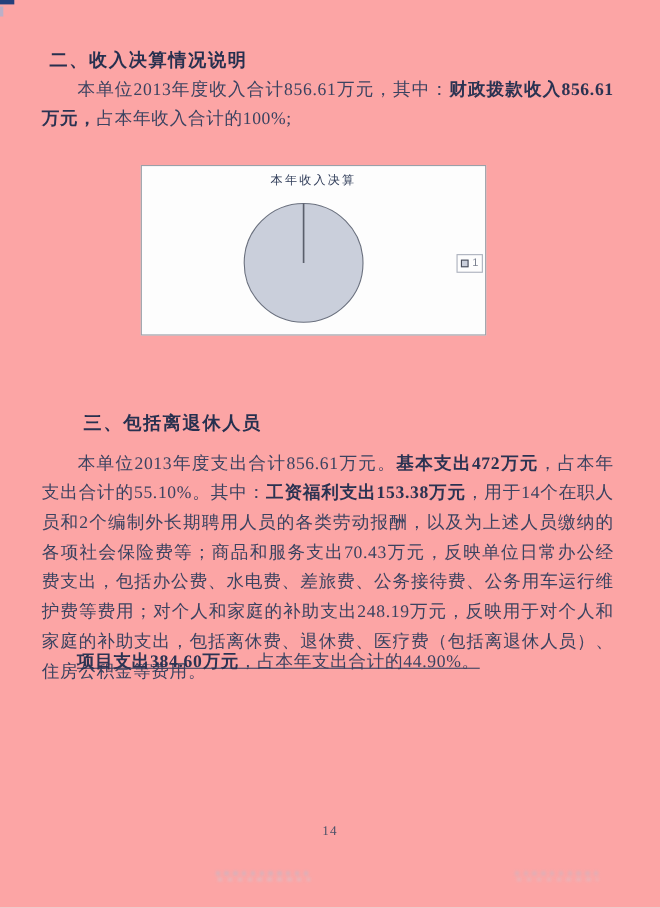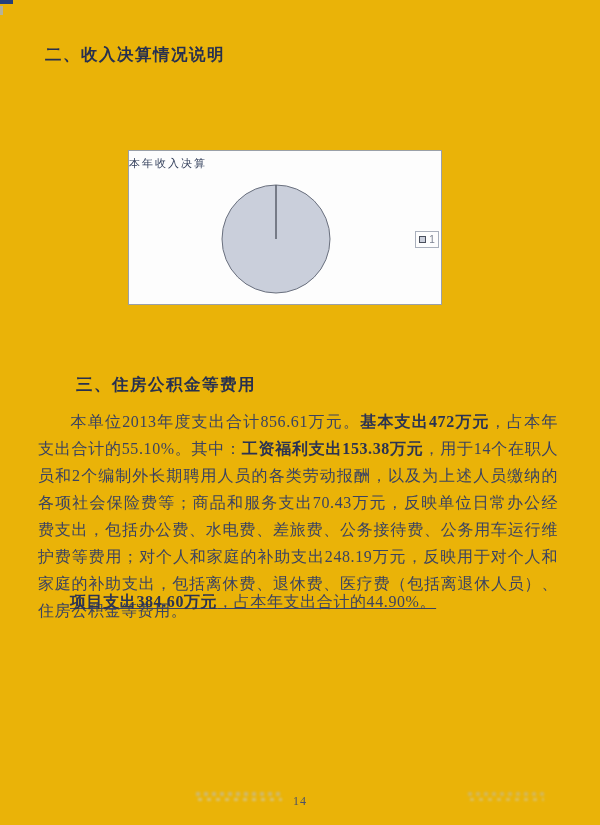--- a/index.html
+++ b/index.html
@@ -1,18 +1,18 @@
 <!DOCTYPE html>
 <html><head>
 <meta charset="utf-8">
 <style>
   html,body{margin:0;padding:0;background:#e8e8e8;}
   .page{
     position:relative; width:600px; height:825px; margin:0 auto;
-    background:#eab308; overflow:hidden;
+    background:#fca5a5; overflow:hidden;
     font-family:"Liberation Serif", serif;
     color:#3b4361;
   }
   
   .corner-bar{position:absolute;left:0;top:0;width:13px;height:4px;background:#25407b;}
   .corner-smudge{position:absolute;left:0;top:6px;width:3px;height:9px;background:#9fb3d6;opacity:.7;}
   .bleed{
     position:absolute;height:13px;filter:blur(1.3px);opacity:.5;
     background:
       repeating-linear-gradient(90deg,#b4bfd0 0 4px,transparent 4px 8px),
@@ -42,21 +42,21 @@
   .para-income{top:68px;}
   .para-expense1{top:408px;}
   .para-expense2{top:588px;text-decoration:underline;}
 
   
   .chart-frame{
     position:absolute;left:128px;top:150px;width:314px;height:155px;
     border:1px solid #9aa0a8;background:#fdfdfd;box-sizing:border-box;
   }
   .chart-title{
-    position:absolute;left:0;right:0;top:5px;
+    position:absolute;left:0;right:0;top:5px;text-align:center;
     font-size:11px;color:#34405c;letter-spacing:2px;
     font-family:"Liberation Serif", serif;
   }
   .pie-svg{position:absolute;left:0;top:0;}
   .pie-svg circle{stroke:#6a707e;stroke-width:1;}
   .pie-svg line{stroke:#5a5f6b;stroke-width:1.5;}
   .legend-box{
     position:absolute;right:2px;top:80px;width:24px;height:17px;
     border:1px solid #aab0bc;background:#fdfdfd;
     display:flex;align-items:center;justify-content:center;gap:3px;
@@ -64,49 +64,50 @@
   }
   .legend-marker{
     width:7px;height:7px;background:#cacfdb;border:1px solid #4a4f5c;
     box-sizing:border-box;
   }
   .legend-label{font-size:10px;color:#7a8090;line-height:1;
     font-family:"Liberation Sans", sans-serif;}
 
   .page-number{
     position:absolute;left:0;right:0;top:748px;text-align:center;
-    font-size:12px;color:#4a5168;letter-spacing:1px;margin-top:46px;
+    font-size:12px;color:#4a5168;letter-spacing:1px;
   }
 </style>
 </head>
 <body>
 
 <div class="page">
 
   <div class="corner-bar"></div>
   <div class="corner-smudge"></div>
 
   <div class="sec-heading heading-income">二、收入决算情况说明</div>
 
+  <div class="para para-income"><span class="indent"></span><span>本单位2013年度收入合计856.61万元，其中：</span><b>财政拨款收入856.61万元，</b><span>占本年收入合计的100%;</span></div>
 
   <div class="chart-frame">
     <div class="chart-title">本年收入决算</div>
 
     <svg class="pie-svg" width="314" height="155" viewBox="0 0 314 155">
       <circle cx="147" cy="88" r="54" fill="#cacfdb"></circle>
       <line x1="147" y1="34" x2="147" y2="88"></line>
     </svg>
 
     <div class="legend-box">
       <span class="legend-marker"></span>
       <span class="legend-label">1</span>
     </div>
   </div>
 
-  <div class="sec-heading heading-expense">三、住房公积金等费用</div>
+  <div class="sec-heading heading-expense">三、包括离退休人员</div>
 
   <div class="para para-expense1"><span class="indent"></span><span>本单位2013年度支出合计856.61万元。</span><b>基本支出472万元</b><span>，占本年支出合计的55.10%。其中：</span><b>工资福利支出153.38万元</b><span>，用于14个在职人员和2个编制外长期聘用人员的各类劳动报酬，以及为上述人员缴纳的各项社会保险费等；商品和服务支出70.43万元，反映单位日常办公经费支出，包括办公费、水电费、差旅费、公务接待费、公务用车运行维护费等费用；对个人和家庭的补助支出248.19万元，反映用于对个人和家庭的补助支出，包括离休费、退休费、医疗费（包括离退休人员）、住房公积金等费用。</span></div>
 
   <div class="para para-expense2"><span class="indent"></span><b>项目支出384.60万元</b><span>，占本年支出合计的44.90%。</span></div>
 
   <div class="page-number">14</div>
 
   <div class="bleed left"></div>
   <div class="bleed right"></div>
 

